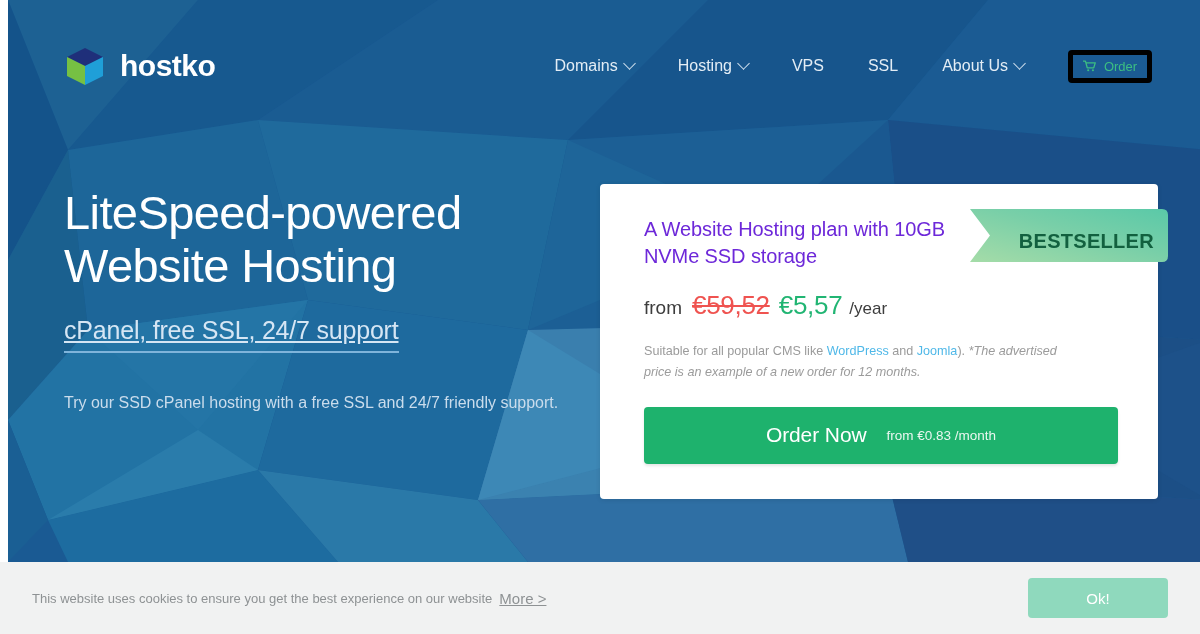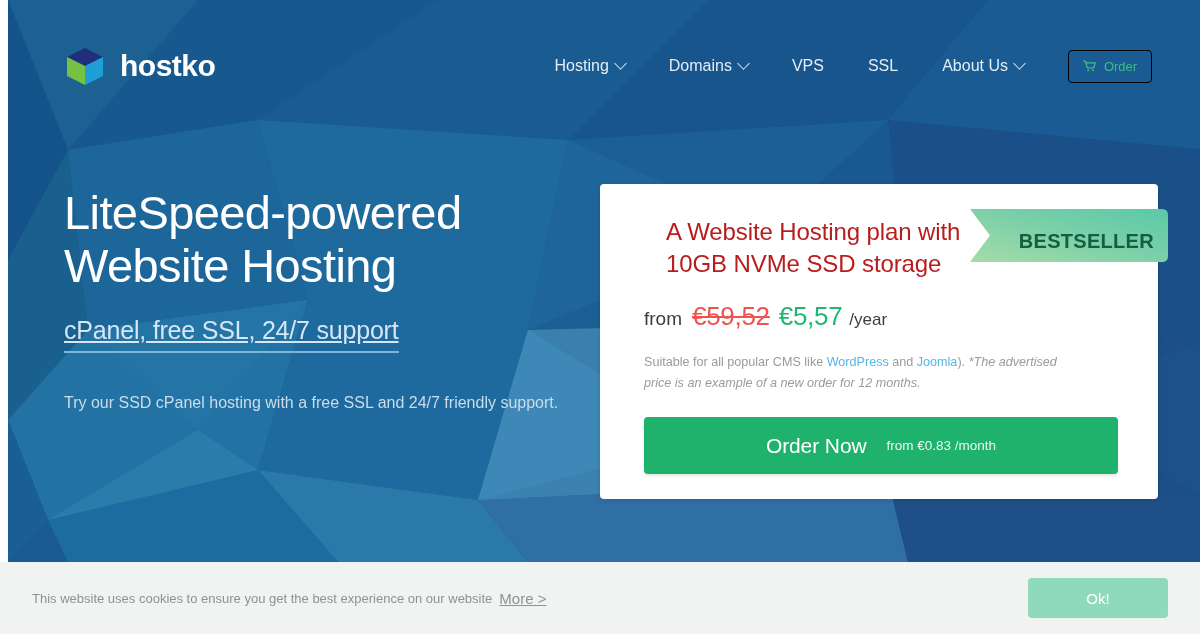--- a/index.html
+++ b/index.html
@@ -45,21 +45,21 @@
   }
   .chev {
     display:inline-block; width:9px; height:9px;
     border-right:1.6px solid #cfe0ee; border-bottom:1.6px solid #cfe0ee;
     transform:translateY(-3px) rotate(45deg);
   }
   .order-btn {
     margin-left:22px;
     display:flex; align-items:center; justify-content:center; gap:8px;
     width:84px; height:33px;
-    border:1px solid #000000; border-radius:4px;
+    border:5px solid #000000; border-radius:4px;
     color:#3cbe82; font-size:13px; text-decoration:none;
     background:transparent;
   }
   .cart-ic { width:13px; height:12px; display:block; }
 
   
   .hero-left {
     position:absolute; left:56px; top:186px; width:520px; z-index:4;
   }
   .hero-title {
@@ -93,22 +93,22 @@
   }
   .ribbon-bg { position:absolute; inset:0; width:198px; height:53px; display:block; }
   .ribbon-label {
     position:absolute; left:0; top:0; width:198px; height:64px;
     display:flex; align-items:center; justify-content:flex-end;
     padding-right:14px;
     color:#12603f; font-size:20px; font-weight:bold; letter-spacing:0.3px;
   }
 
   .plan-title {
-    color:#b91c1c; font-size:24px; line-height:1.35; font-weight:normal;
-    max-width:330px; letter-spacing:-0.1px;margin-left:22px;
+    color:#6d28d9; font-size:20px; line-height:1.35; font-weight:normal;
+    max-width:330px; letter-spacing:-0.1px;
   }
 
   .price-row {
     margin-top:20px;
     display:flex; align-items:baseline; gap:0;
   }
   .price-from { color:#3d3d3d; font-size:19px; margin-right:10px; }
   .price-old {
     color:#ef5350; font-size:26px; text-decoration:line-through;
     text-decoration-thickness:2px; margin-right:9px; letter-spacing:-0.3px;
@@ -200,26 +200,26 @@
           <polygon points="21,3 39,12 21,21 3,12" fill="#1f2f7a"></polygon>
           <polygon points="3,12 21,21 21,40 3,31" fill="#76c043"></polygon>
           <polygon points="39,12 39,31 21,40 21,21" fill="#1f9fd8"></polygon>
         </svg>
         <span class="brand-name">hostko</span>
       </a>
 
       <nav class="nav">
 
         <a class="nav-item" href="#">
+          <span>Domains</span>
+          <span class="chev"></span>
+        </a>
+
+        <a class="nav-item" href="#">
           <span>Hosting</span>
-          <span class="chev"></span>
-        </a>
-
-        <a class="nav-item" href="#">
-          <span>Domains</span>
           <span class="chev"></span>
         </a>
 
         <a class="nav-item" href="#">
           <span>VPS</span>
         </a>
 
         <a class="nav-item" href="#">
           <span>SSL</span>
         </a>

